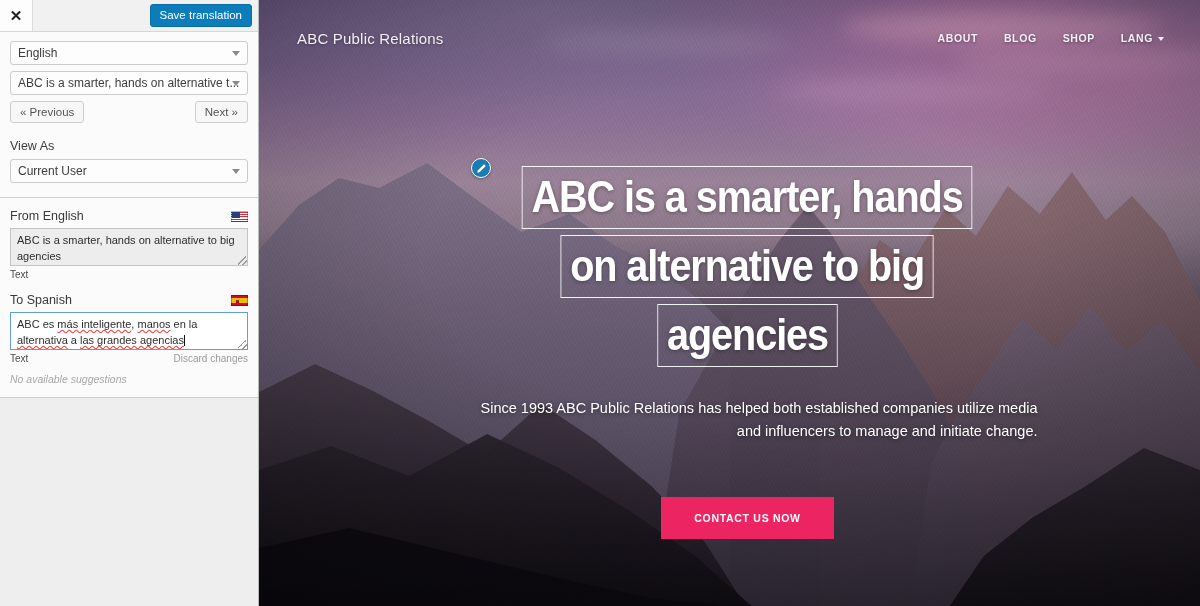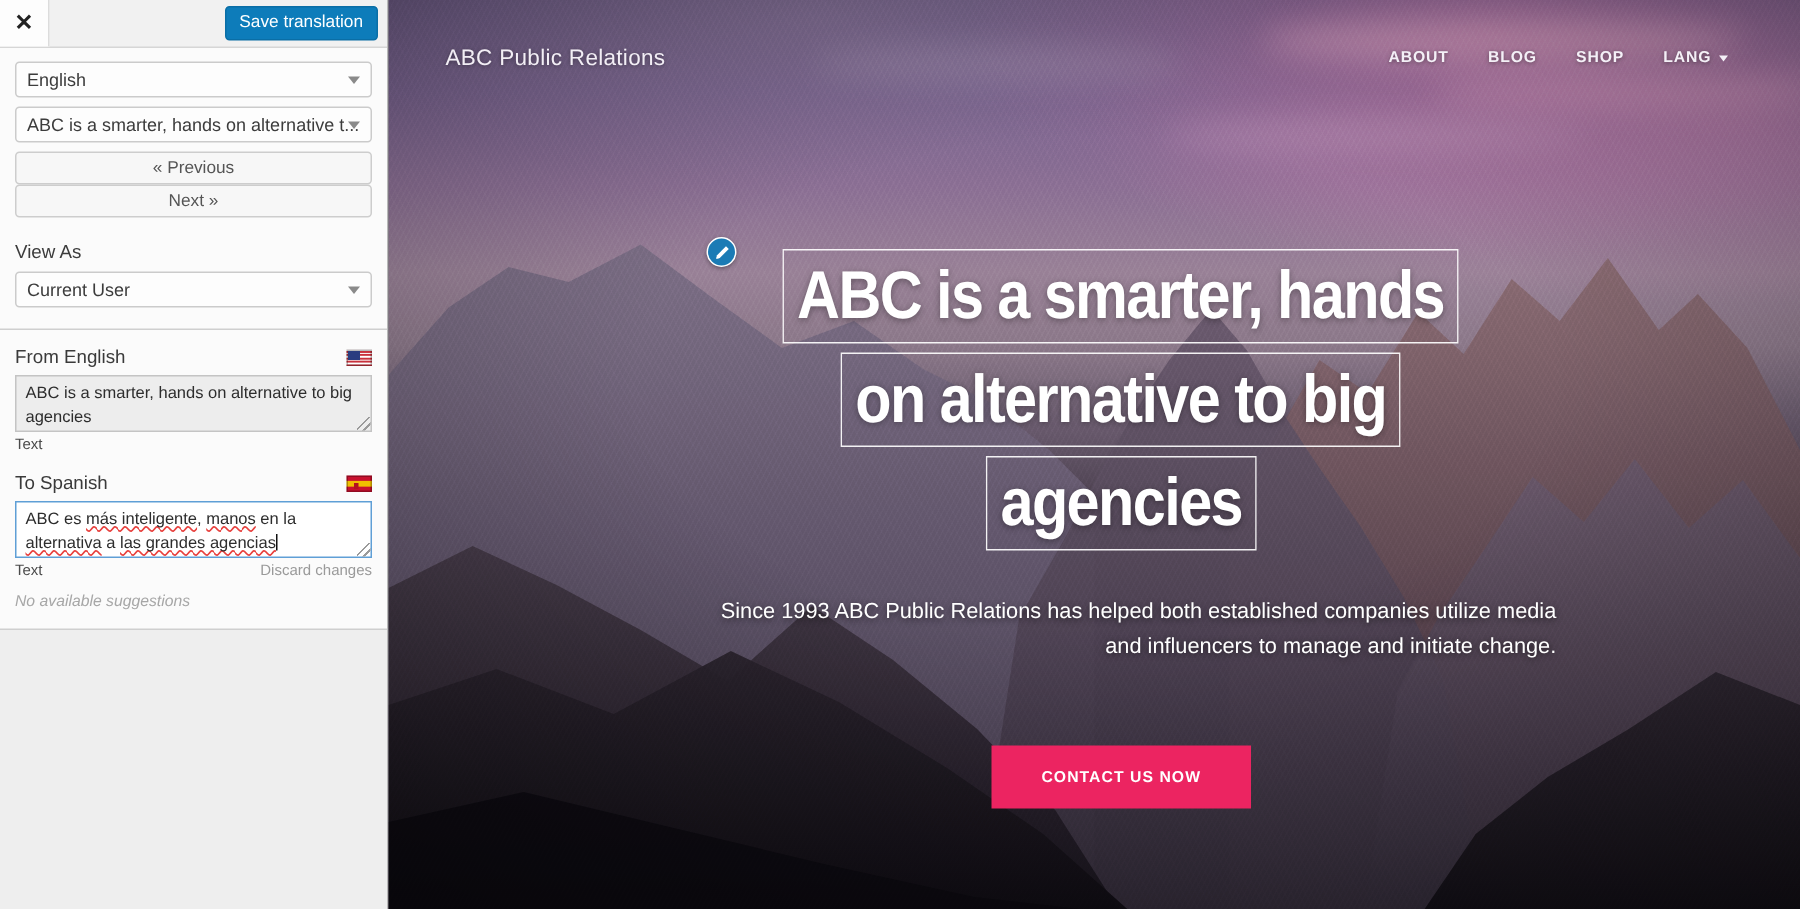--- a/index.html
+++ b/index.html
@@ -63,21 +63,21 @@
     margin-bottom: 6px;
     overflow: hidden; white-space: nowrap;
   }
   .sel .caret {
     position: absolute; right: 7px; top: 50%;
     margin-top: -2px;
     border-left: 4px solid transparent;
     border-right: 4px solid transparent;
     border-top: 5px solid #8a8a8a;
   }
-  .navrow { display: flex; justify-content: space-between; margin-top: 4px; flex-direction: column; }
+  .navrow { display: flex; justify-content: space-between; margin-top: 4px; }
   .navbtn {
     background: #f7f7f7; border: 1px solid #cdcdcd; border-radius: 3px;
     font-size: 11.5px; color: #555;
     padding: 4px 9px; cursor: pointer;
     font-family: "Liberation Sans", sans-serif;
   }
   .viewas-label {
     font-size: 12.5px; color: #3c3c3c;
     margin: 16px 0 6px;
   }
@@ -204,21 +204,21 @@
   }
   .vign {
     position: absolute; inset: 0;
     background: radial-gradient(ellipse 85% 70% at 50% 42%,
       rgba(0,0,0,0) 38%, rgba(0,0,0,.22) 78%, rgba(0,0,0,.38) 100%);
     pointer-events: none;
   }
 
   
   .sitenav {
-    position: absolute; left: 0; right: 12px; top: 0; height: 76px;
+    position: absolute; left: 0; right: 0; top: 0; height: 76px;
     display: flex; align-items: center;
     padding: 0 36px 0 38px;
     z-index: 6;
   }
   .brand {
     color: #f2eef5; font-size: 15px;
     letter-spacing: .2px;
     font-family: "Liberation Sans", sans-serif;
     text-shadow: 0 1px 3px rgba(0,0,0,.35);
     cursor: pointer;

